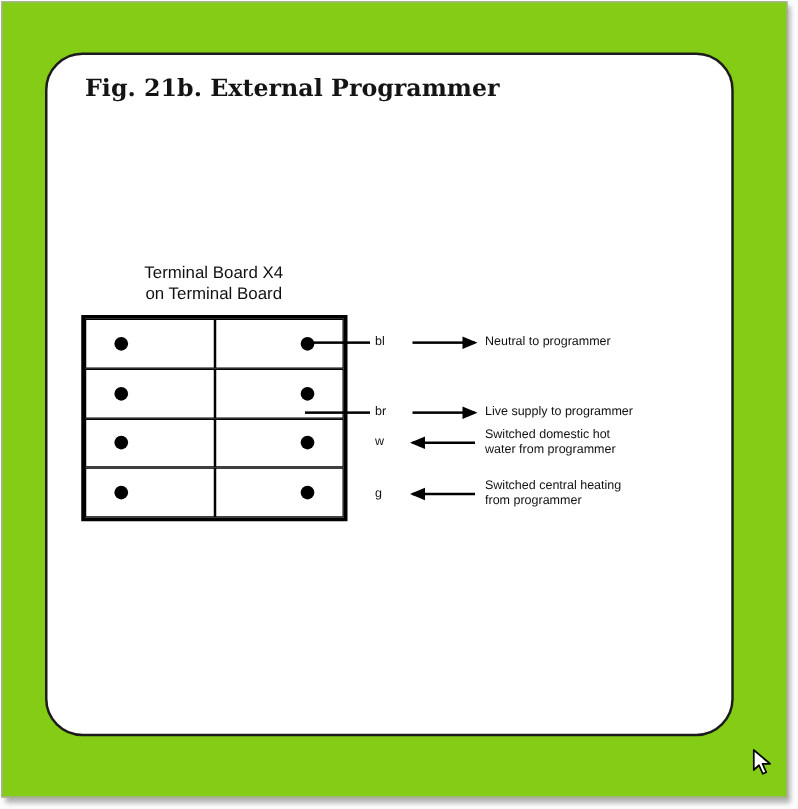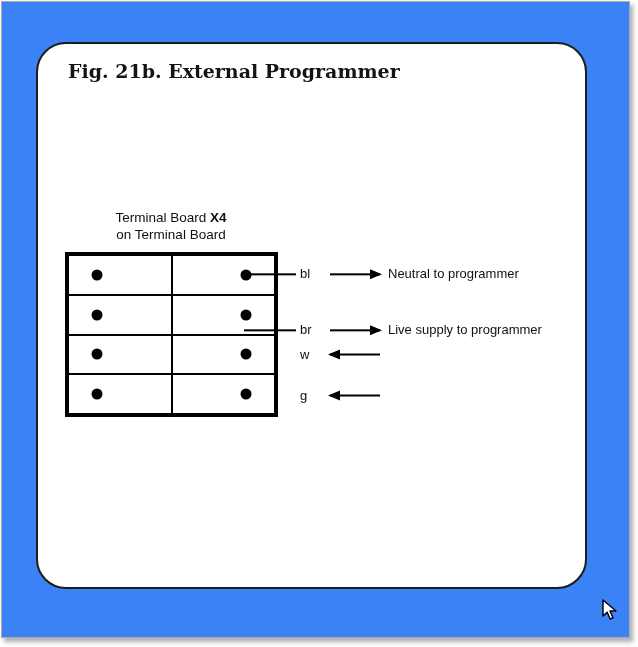--- a/index.html
+++ b/index.html
@@ -3,58 +3,58 @@
 <meta charset="utf-8">
 <style>
   * { box-sizing: border-box; margin: 0; padding: 0; }
   html, body { width: 638px; height: 647px; overflow: hidden; background: #f4f4f4; }
   body { font-family: "Liberation Sans", "DejaVu Sans", sans-serif; }
 
   .screen { position: relative; width: 638px; height: 647px; background: #fdfdfd; }
 
   .page {
     position: absolute; left: 1px; top: 1px; width: 629px; height: 637px;
-    background: #3b82f6; border: 1px solid #ababab;
+    background: #84cc16; border: 1px solid #ababab;
     box-shadow: 3px 4px 4px rgba(0,0,0,0.30);
   }
 
   .panel {
     position: absolute; left: 34px; top: 40px; width: 551px; height: 547px;
     border: 2px solid #1c1c1c; border-radius: 30px; background: #ffffff;
   }
 
   .fig-title {
     position: absolute; left: 66px; top: 56px;
     font-family: "DejaVu Serif", "Liberation Serif", serif;
     font-weight: 700; font-size: 19px; color: #141414; line-height: 1.4;
   }
   .fig-title .line2 { padding-left: 88px; }
 
   .block-label {
     position: absolute; left: 55px; top: 208px; width: 228px;
     text-align: center; font-size: 13.5px; color: #111; line-height: 1.25;
   }
-  .block-label b { font-weight: 700; }
+  .block-label b { font-weight: 400; }
 
   .terminal-block {
     position: absolute; left: 63px; top: 250px; width: 213px; height: 165px;
     border: 3px solid #000; background: #fff;
     display: grid; grid-template-columns: 1fr 1fr; grid-template-rows: repeat(4, 1fr);
   }
   .cell { border: 1px solid #000; position: relative; }
   .dot {
     position: absolute; top: 50%; width: 11px; height: 11px;
     background: #000; border-radius: 50%; transform: translate(-50%, -50%);
   }
   .cell.left  .dot { left: 28%; }
   .cell.right .dot { left: 72%; }
 
   .ann-row {
     position: absolute; left: 242px; display: flex; align-items: center;
-    transform: translateY(-50%); font-size: 13px; color: #111;
+    transform: translateY(-50%); font-size: 10px; color: #111;
   }
   .ann-row.r0 { top: 272px; }
   .ann-row.r1 { top: 328px; }
   .ann-row.r2 { top: 352px; }
   .ann-row.r3 { top: 393px; }
 
   .connector { width: 52px; height: 2px; background: #000; margin-right: 4px; flex: 0 0 auto; }
   .ann-row.noline .connector { visibility: hidden; }
 
   .wire { width: 22px; flex: 0 0 auto; }
@@ -128,26 +128,30 @@
       <span class="connector"></span>
       <span class="wire">br</span>
       <span class="arrow right"></span>
       <span class="desc">Live supply to programmer</span>
     </div>
 
     <div class="ann-row r2 noline">
       <span class="connector"></span>
       <span class="wire">w</span>
       <span class="arrow left"></span>
+      <span class="desc">Switched domestic hot
+water from programmer</span>
     </div>
 
     <div class="ann-row r3 noline">
       <span class="connector"></span>
       <span class="wire">g</span>
       <span class="arrow left"></span>
+      <span class="desc">Switched central heating
+from programmer</span>
     </div>
 
     <div class="cursor">
       <svg width="17" height="22" viewBox="0 0 17 22">
         <path d="M1 1 L1 17 L5.2 13.2 L8.2 20 L11 18.8 L8 12 L14 12 Z" fill="#ffffff" stroke="#000000" stroke-width="1.4" stroke-linejoin="round"></path>
       </svg>
     </div>
 
   </div>
 </div>

